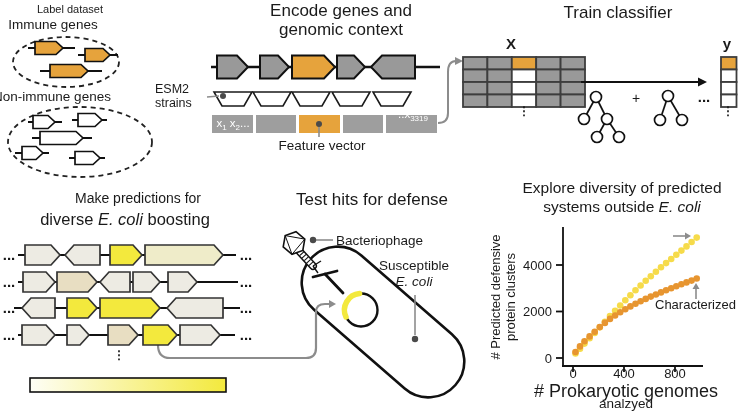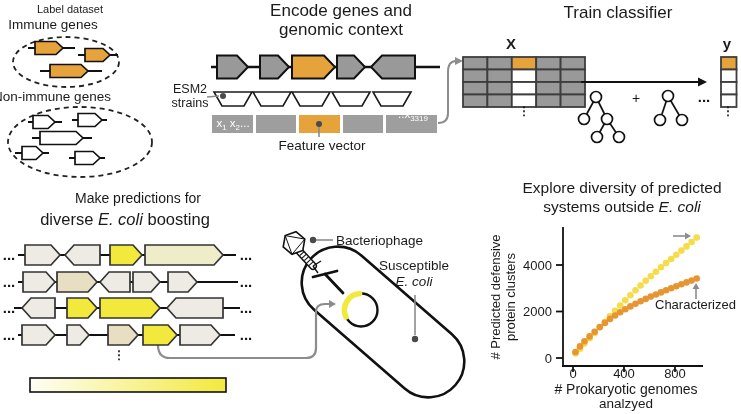--- a/index.html
+++ b/index.html
@@ -262,47 +262,48 @@
   <line x1="696" y1="299" x2="696" y2="288" stroke="#8C8C8C" stroke-width="1.6"></line>
   <polygon points="692.5,289 696,283 699.5,289" fill="#8C8C8C"></polygon>
 </svg>
 
 <div class="lbl c" style="left:70px;top:3px;font-size:11px">Label dataset</div>
 <div class="lbl c" style="left:53px;top:17px;font-size:13.5px">Immune genes</div>
 <div class="lbl c" style="left:52px;top:89px;font-size:13.5px">Non-immune genes</div>
 
 <div class="lbl c" style="left:341px;top:1px;font-size:17px">Encode genes and</div>
 <div class="lbl c" style="left:341px;top:20px;font-size:17px">genomic context</div>
-<div class="lbl" style="left:165px;top:82px;width:50px;text-align:center;font-size:12.5px">
+<div class="lbl" style="left:155px;top:82px;width:50px;text-align:left;font-size:12.5px">
   <div>ESM2</div>
   <div>strains</div>
 </div>
 <div class="lbl c" style="left:233px;top:117px;font-size:11.5px;color:#ffffff"><span>x</span><sub>1</sub><span> x</span><sub>2</sub><span>...</span></div>
 <div class="lbl c" style="left:413px;top:108px;font-size:11.5px;color:#ffffff"><span>..x</span><sub>3319</sub></div>
 <div class="lbl c" style="left:322px;top:138px;font-size:13.5px">Feature vector</div>
 
 <div class="lbl c" style="left:618px;top:3px;font-size:17px">Train classifier</div>
 <div class="lbl c b" style="left:511px;top:35px;font-size:15px">X</div>
 <div class="lbl c b" style="left:727px;top:35px;font-size:15px">y</div>
 <div class="lbl c" style="left:636px;top:90px;font-size:14px">+</div>
 <div class="lbl c b" style="left:704px;top:88px;font-size:15px">...</div>
 <div class="lbl c b" style="left:524px;top:105px;font-size:12px">⋮</div>
 <div class="lbl c b" style="left:728px;top:105px;font-size:12px">⋮</div>
 
 <div class="lbl c" style="left:138px;top:190px;font-size:14px">Make predictions for</div>
 <div class="lbl c" style="left:125px;top:210px;font-size:16.5px"><span>diverse </span><span class="it">E. coli</span><span> boosting</span></div>
 <div class="lbl c b" style="left:119px;top:349px;font-size:12px">⋮</div>
 
+<div class="lbl c" style="left:372px;top:190px;font-size:17px">Test hits for defense</div>
 <div class="lbl" style="left:336px;top:233px;font-size:13.5px">Bacteriophage</div>
 <div class="lbl c" style="left:414px;top:258px;font-size:13.5px">Susceptible</div>
 <div class="lbl c it" style="left:414px;top:274px;font-size:13.5px">E. coli</div>
 
 <div class="lbl c" style="left:622px;top:179px;font-size:15.5px">Explore diversity of predicted</div>
 <div class="lbl c" style="left:622px;top:198px;font-size:15.5px"><span>systems outside </span><span class="it">E. coli</span></div>
 <div class="lbl" style="left:655px;top:298px;font-size:13px">Characterized</div>
 <div class="rotl" style="left:503px;top:297px;font-size:13px">
   <div># Predicted defensive</div>
   <div>protein clusters</div>
 </div>
-<div class="lbl c" style="left:626px;top:381px;font-size:14px"># Prokaryotic genomes</div>
+<div class="lbl c" style="left:626px;top:381px;font-size:18px"># Prokaryotic genomes</div>
 <div class="lbl c" style="left:626px;top:396px;font-size:13.5px">analzyed</div>
 
 </div>
 
 </body></html>

